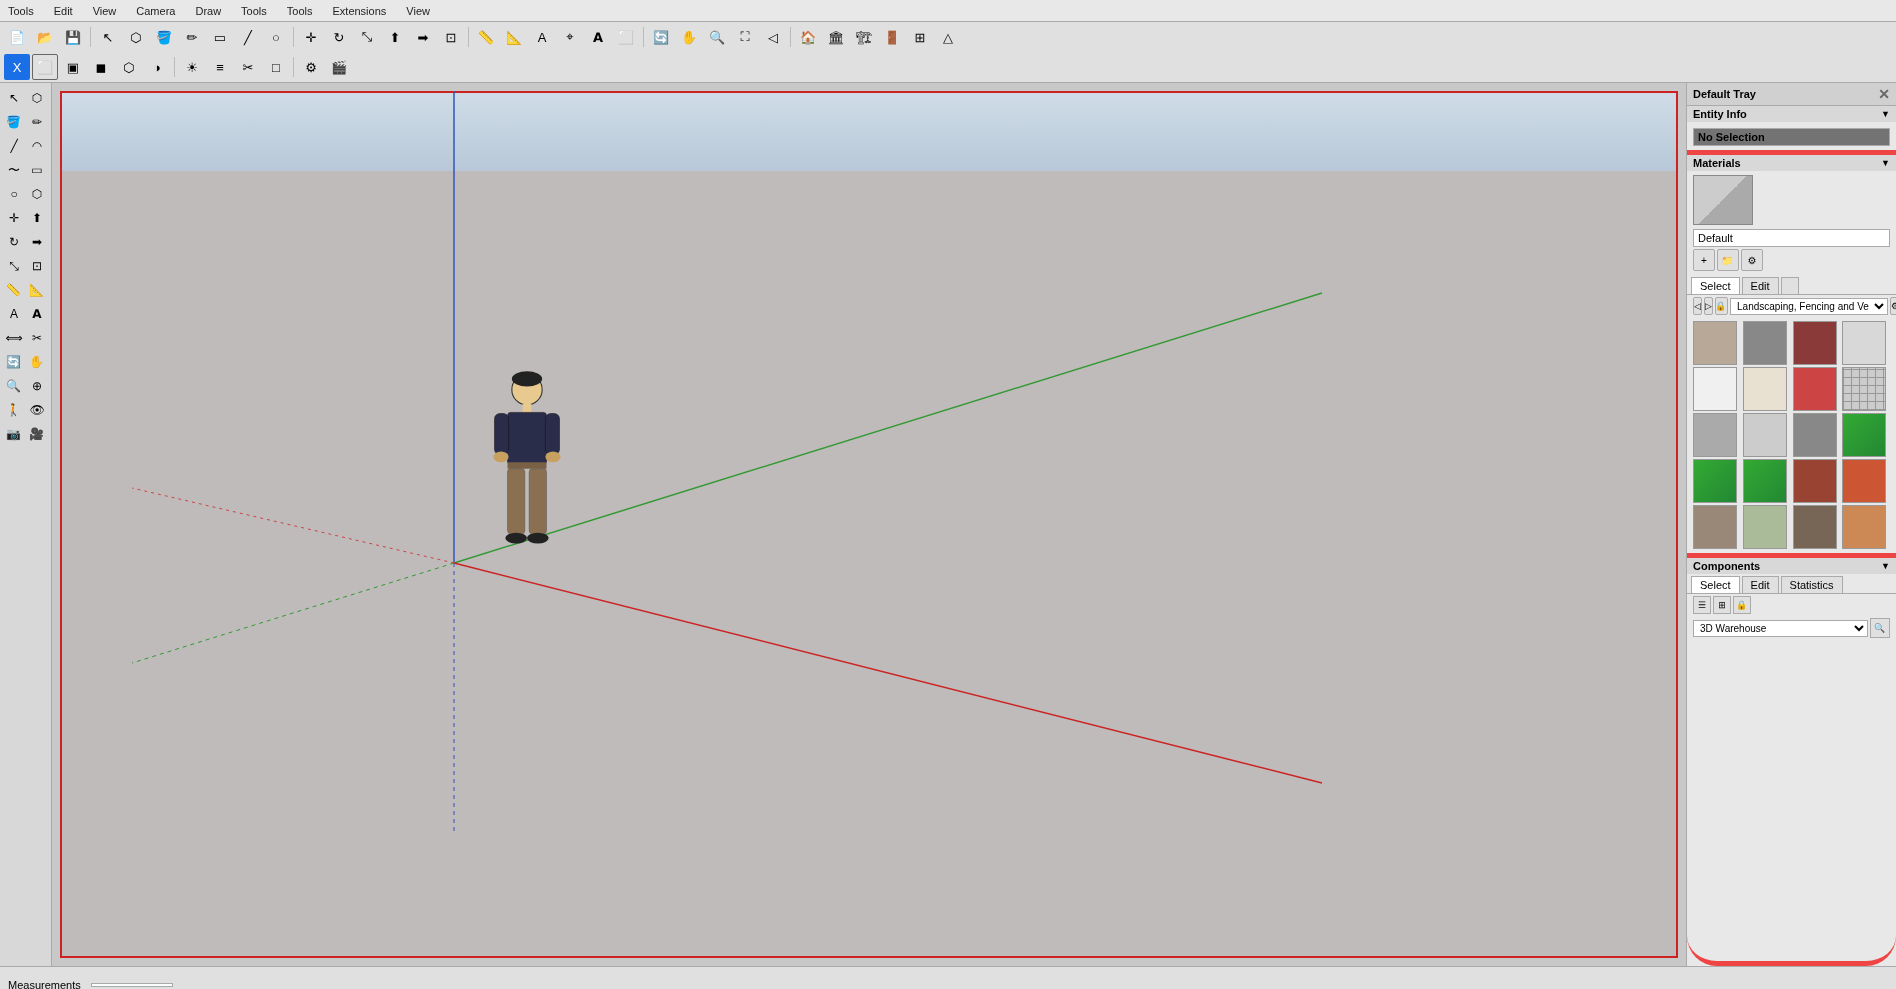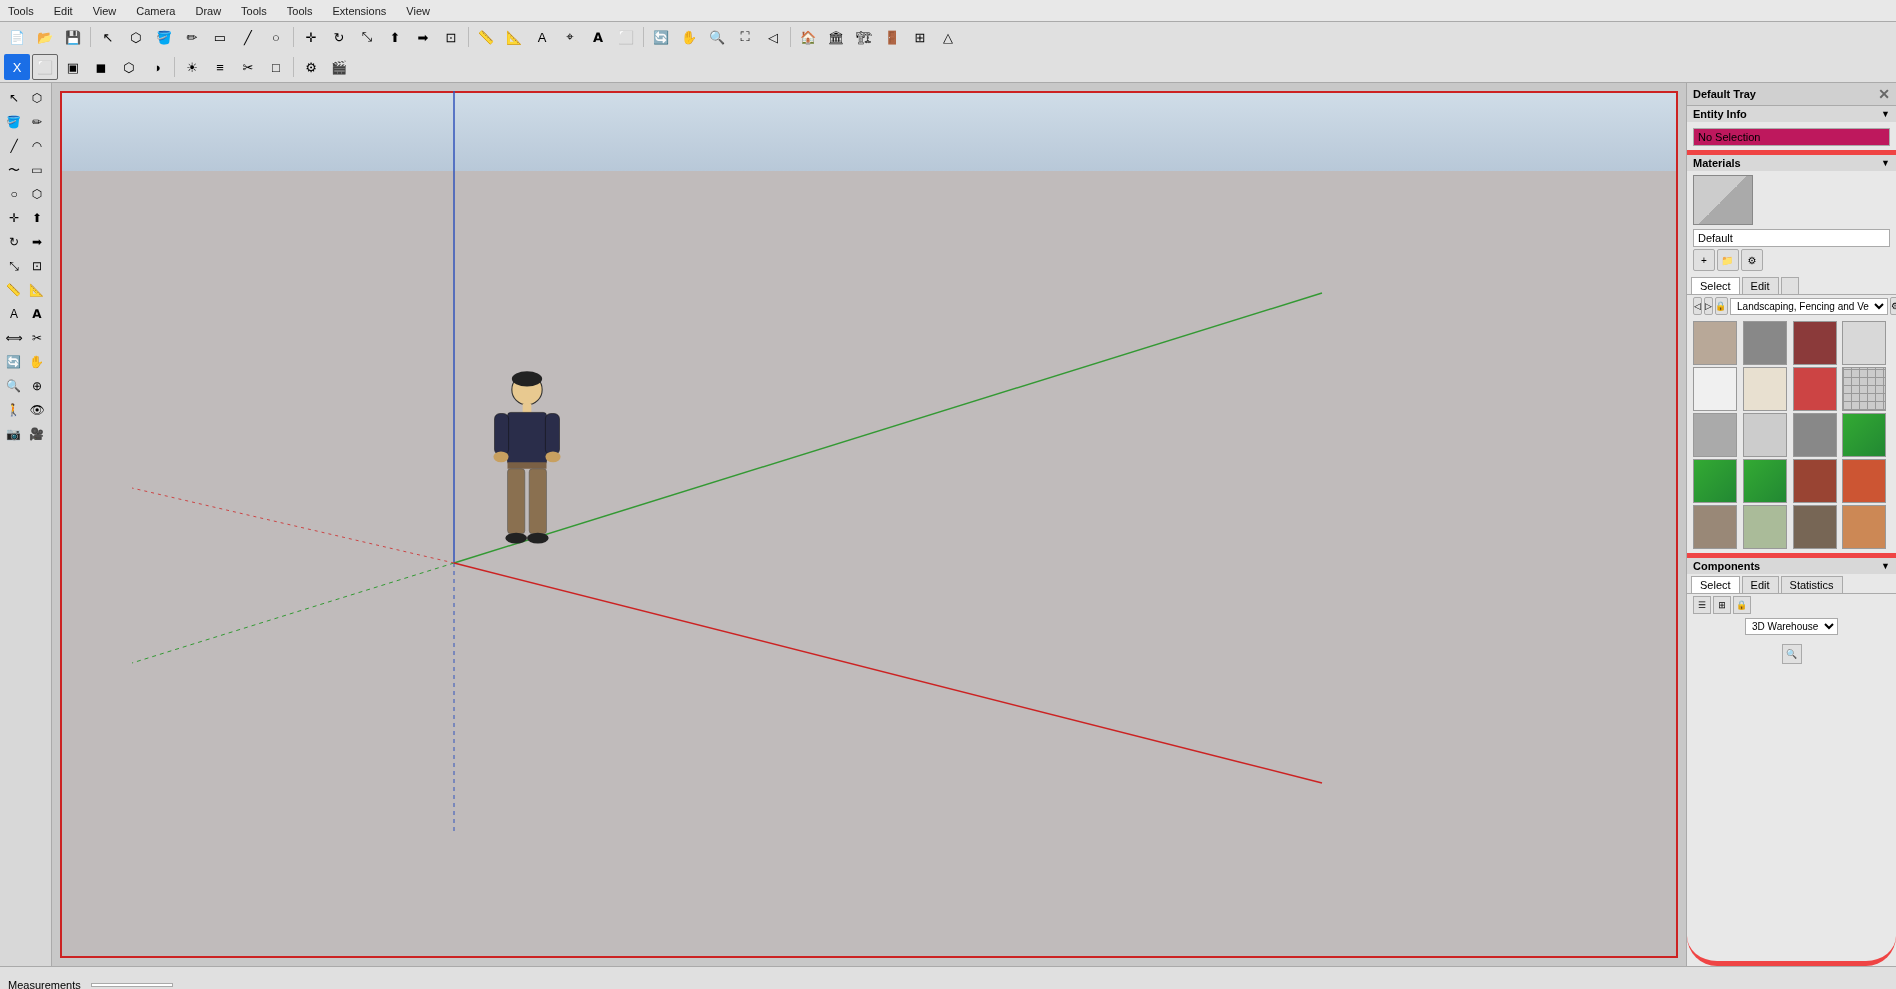--- a/index.html
+++ b/index.html
@@ -81,22 +81,22 @@
       border-bottom: 5px solid #ef4444;
     }
     .panel-section-header {
       background: #d8d8d8; padding: 2px 6px; display: flex; align-items: center;
       justify-content: space-between; font-size: 11px; font-weight: bold; cursor: pointer;
     }
     .panel-section-header .arrow { font-size: 9px; }
     .panel-content { padding: 4px 6px; }
 
     .entity-info-value {
-      background: #be185d; border: 1px solid #aaa; padding: 2px 4px;
-      font-size: 11px; width: 100%; margin-top: 2px;
+      background: #737373; border: 1px solid #aaa; padding: 2px 4px;
+      font-size: 11px; width: 100%; margin-top: 2px; font-weight: bold;
     }
 
     
     .materials-panel { flex: 0 0 auto; }
     .material-preview-area {
       display: flex; align-items: stretch; padding: 4px 6px; gap: 4px; flex-direction: column;
     }
     .material-preview-box {
       width: 60px; height: 50px; background: linear-gradient(135deg, #ccc 50%, #aaa 50%);
       border: 1px solid #888;
@@ -129,21 +129,21 @@
     .comp-preview-box { width: 50px; height: 50px; background: white; border: 1px solid #aaa; display: flex; align-items: center; justify-content: center; }
     .comp-search-input { flex: 1; border: 1px solid #aaa; padding: 2px 4px; font-size: 11px; background: white; }
     .comp-search-btn { width: 20px; height: 20px; background: #e0e0e0; border: 1px solid #aaa; cursor: pointer; font-size: 9px; display: flex; align-items: center; justify-content: center; }
 
     .comp-tabs { display: flex; border-bottom: 1px solid #aaa; padding: 2px 4px 0; gap: 2px; }
     .comp-tab { padding: 2px 8px; font-size: 11px; border: 1px solid #aaa; border-bottom: none; background: #e0e0e0; cursor: pointer; }
     .comp-tab.active { background: white; }
 
     .comp-options-row { display: flex; align-items: center; padding: 2px 6px; gap: 2px; }
     .comp-view-btn { width: 18px; height: 18px; background: #e0e0e0; border: 1px solid #aaa; cursor: pointer; font-size: 9px; display: flex; align-items: center; justify-content: center; }
-    .comp-warehouse-row { display: flex; align-items: center; padding: 2px 6px; gap: 9px; flex-direction: column; }
+    .comp-warehouse-row { display: flex; align-items: center; padding: 2px 6px; gap: 2px; }
     .comp-warehouse-select { flex: 1; font-size: 10px; border: 1px solid #aaa; background: white; padding: 1px 2px; }
 
     .comp-sampler-area { padding: 4px 6px; display: flex; align-items: center; gap: 6px; }
     .comp-sampler-box { width: 50px; height: 50px; background: #d4b896; border: 1px solid #aaa; }
 
     
     #statusbar {
       height: 36px; background: #e0e0e0; border-top: 1px solid #aaa;
       display: flex; align-items: center; padding: 0 8px; font-size: 11px;
     }

